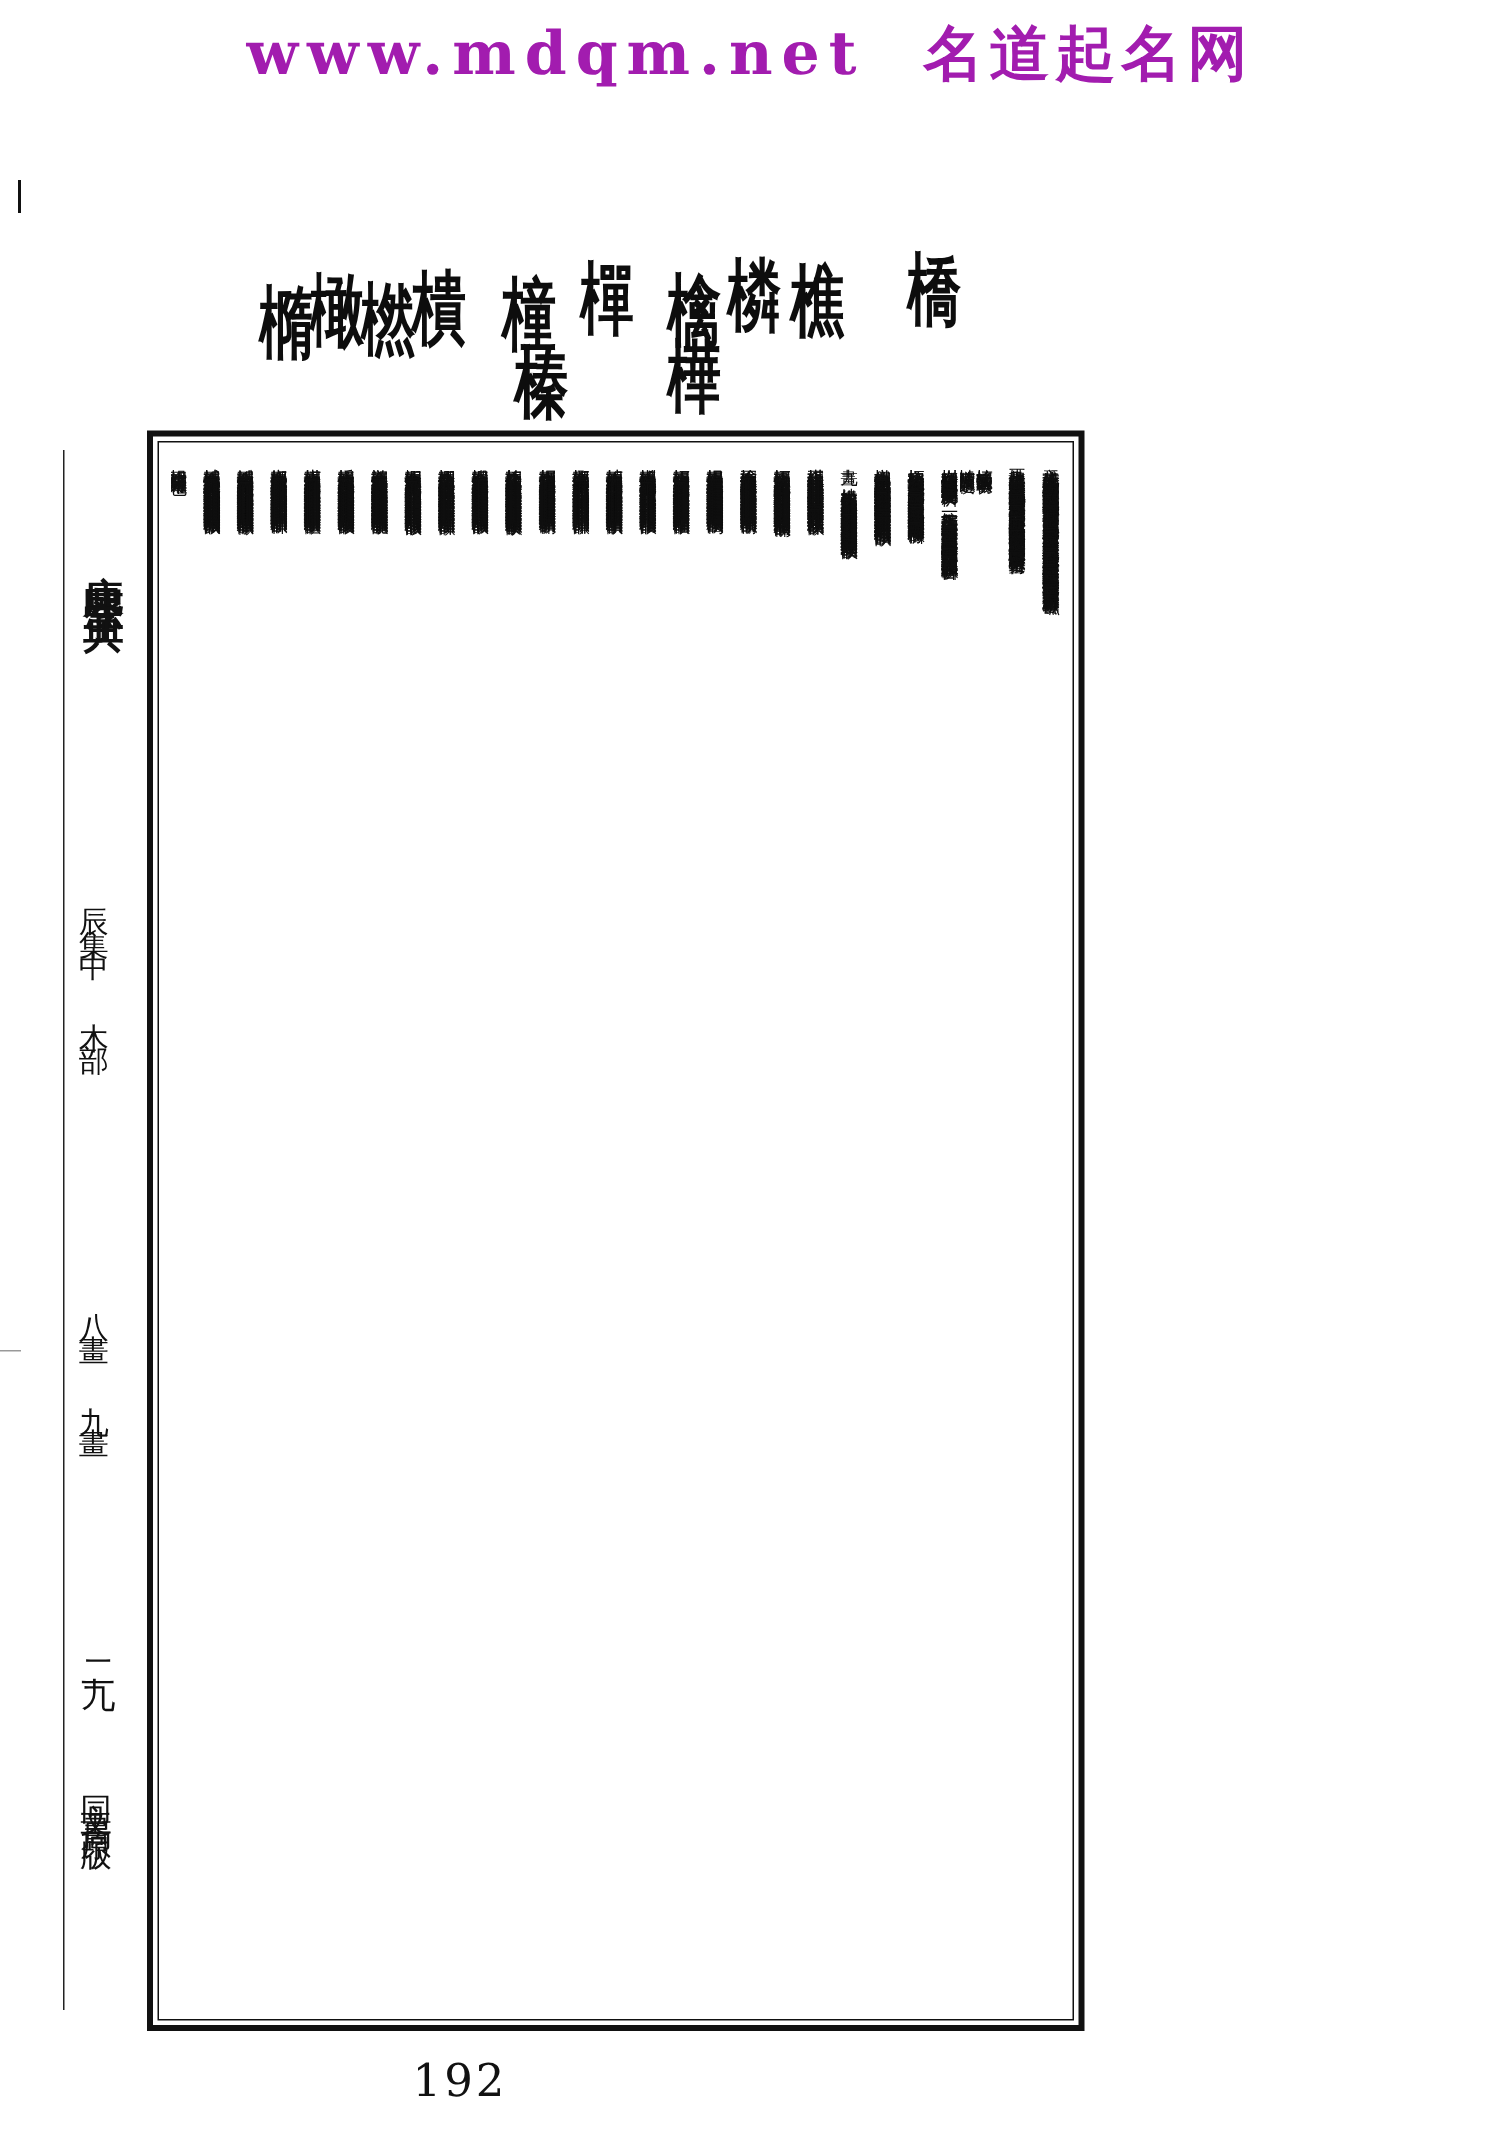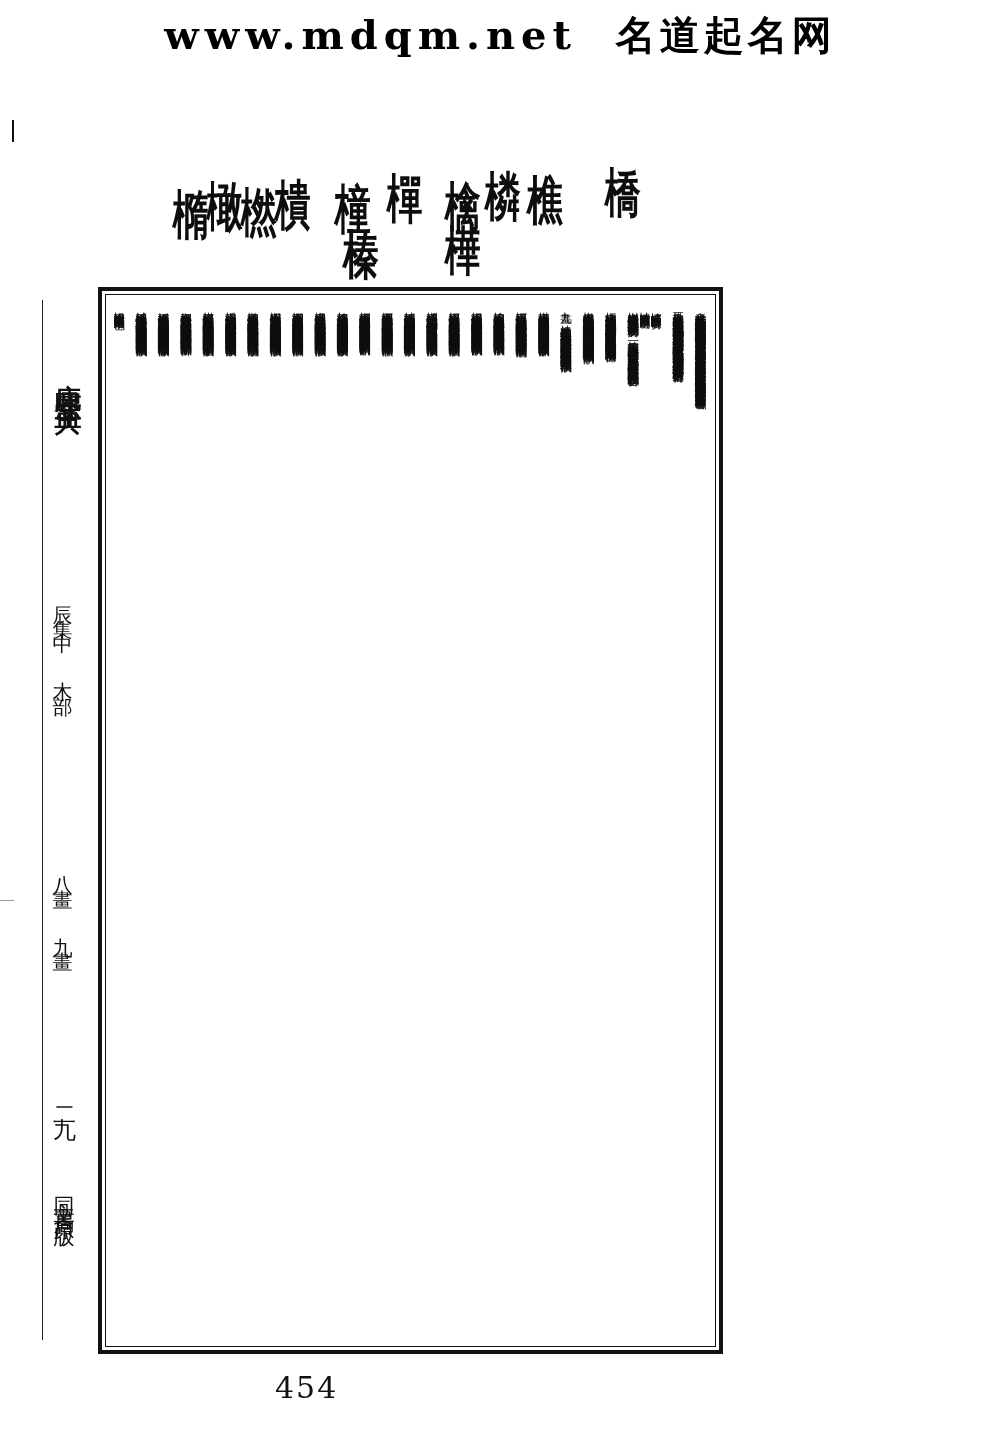--- a/index.html
+++ b/index.html
@@ -15,21 +15,21 @@
     overflow: hidden;
   }
 
   
   #watermark {
     position: absolute;
     top: 8px;
     left: 0;
     width: 1000px;
     text-align: center;
-    color: #000000;
+    color: #a21caf;
     font-size: 40px;
     letter-spacing: 2px;
     white-space: nowrap;
     user-select: none;
   }
   #watermark .wm-url {
     font-family: "DejaVu Serif", serif;
     font-weight: bold;
     letter-spacing: 6px;
   }
@@ -223,13 +223,13 @@
         <div class="col w2">楥楥韻韻會正韻音楦說文履法也又楥韻楥韻楥韻韻楥韻楥韻楥韻會韻楥韻楥韻韻楥韻楥韻楥韻楥韻韻楥韻楥韻楥韻韻楥韻楥韻楥韻楥韻楥韻楥韻楥韻楥</div>
         <div class="col w2">椹椹韻韻會正韻音甚說文桑實也又椹韻椹韻椹韻韻椹韻椹韻椹韻會韻椹韻椹韻韻椹韻椹韻椹韻椹韻韻椹韻椹韻椹韻韻椹韻椹韻椹韻椹韻椹韻椹韻椹韻椹</div>
         <div class="col w2">榔榔韻韻會正韻音郎檳榔木名又榔韻榔韻榔韻韻榔韻榔韻榔韻會韻榔韻榔韻韻榔韻榔韻榔韻榔韻韻榔韻榔韻榔韻韻榔韻榔韻榔韻榔韻榔韻榔韻榔韻榔</div>
         <div class="col w2">槭槭韻韻會正韻音戚說文木可作大車輮也又槭韻槭韻槭韻韻槭韻槭韻槭韻會韻槭韻槭韻韻槭韻槭韻槭韻槭韻韻槭韻槭韻槭韻韻槭韻槭韻槭韻槭韻槭韻槭</div>
         <div class="col w2">械械韻韻會正韻音懈說文桎梏也又械韻械韻械韻韻械韻械韻械韻會韻械韻械韻韻械韻械韻械韻械韻韻械韻械韻械韻韻械韻械韻械韻械韻械韻械韻械韻械</div>
         <div class="col w1">榾榾韻韻會正韻音骨榾柮木頭也</div>
       </div>
   </div>
 </div>
 
-<div id="folio">454</div>
+<div id="folio">192</div>
 
 </body></html>

